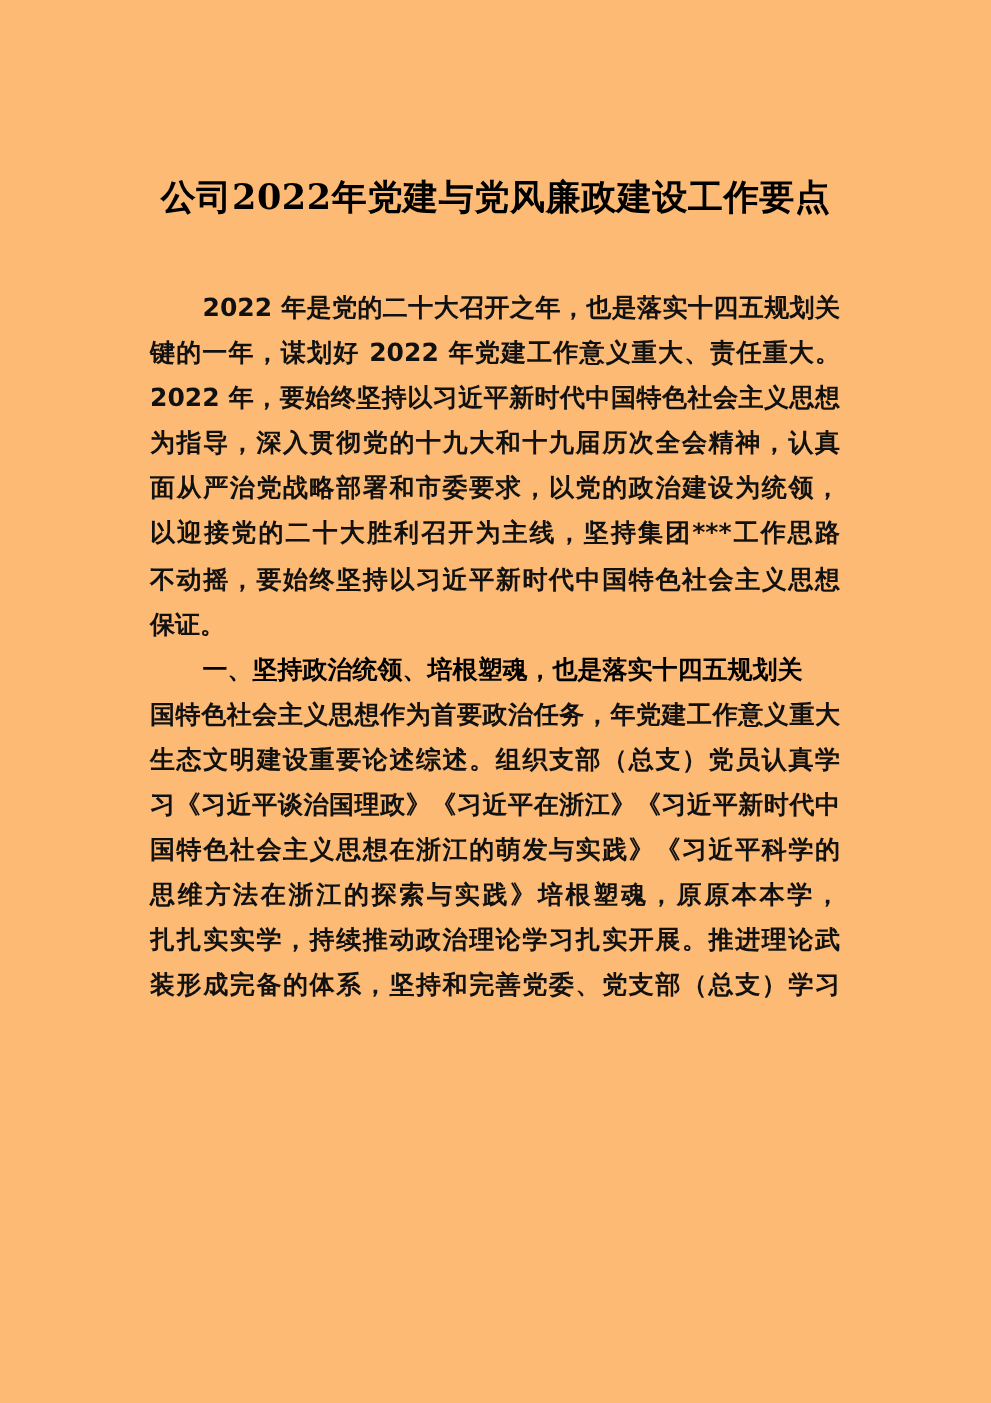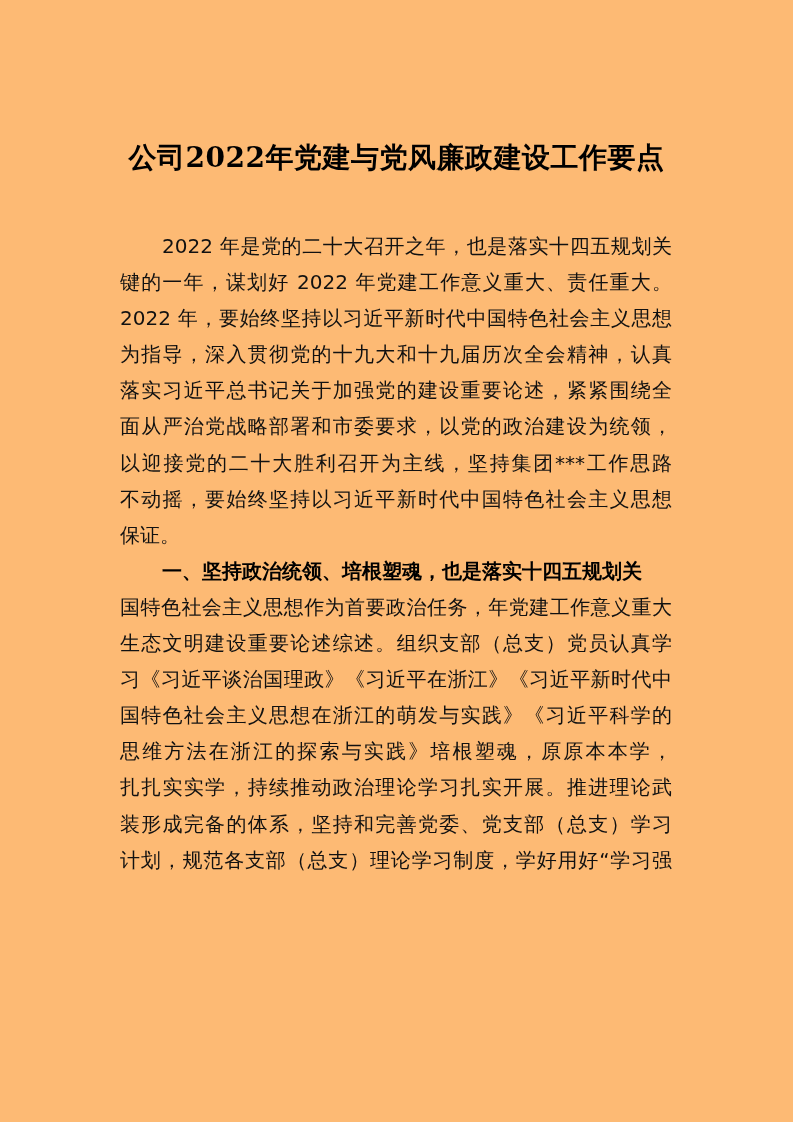--- a/index.html
+++ b/index.html
@@ -17,50 +17,48 @@
     letter-spacing: 0.5px;
   }
   .body {
     position: absolute; left: 120px; top: 228px; width: 552px;
   }
   .line {
     display: block; height: 36.1px; line-height: 36.1px;
     font-size: 20px; white-space: nowrap;
     text-align: justify; text-align-last: justify;
     font-family: "DejaVu Sans", "Liberation Sans", sans-serif;
-    font-weight: 400; color: #111;
+    font-weight: 700; color: #111;
   }
   .line.indent { padding-left: 42px; }
   .line.last { text-align-last: left; }
   .line.heading {
     font-weight: bold; text-align-last: left; padding-left: 42px;
     color: #000;
   }
 </style>
 </head>
 <body>
 
 <div class="page">
   <div class="title">公司2022年党建与党风廉政建设工作要点</div>
 
   <div class="body">
     <span class="line indent">2022 年是党的二十大召开之年，也是落实十四五规划关</span>
     <span class="line">键的一年，谋划好 2022 年党建工作意义重大、责任重大。</span>
     <span class="line">2022 年，要始终坚持以习近平新时代中国特色社会主义思想</span>
     <span class="line">为指导，深入贯彻党的十九大和十九届历次全会精神，认真</span>
-    <span class="line">落实习近平总书记关于加强党的建设重要论述，紧紧围绕全</span>
     <span class="line">面从严治党战略部署和市委要求，以党的政治建设为统领，</span>
     <span class="line">以迎接党的二十大胜利召开为主线，坚持集团***工作思路</span>
     <span class="line">不动摇，要始终坚持以习近平新时代中国特色社会主义思想</span>
     <span class="line last">保证。</span>
 
     <span class="line heading">一、坚持政治统领、培根塑魂，也是落实十四五规划关</span>
 
     <span class="line">国特色社会主义思想作为首要政治任务，年党建工作意义重大</span>
     <span class="line">生态文明建设重要论述综述。组织支部（总支）党员认真学</span>
     <span class="line">习《习近平谈治国理政》《习近平在浙江》《习近平新时代中</span>
     <span class="line">国特色社会主义思想在浙江的萌发与实践》《习近平科学的</span>
     <span class="line">思维方法在浙江的探索与实践》培根塑魂，原原本本学，</span>
     <span class="line">扎扎实实学，持续推动政治理论学习扎实开展。推进理论武</span>
     <span class="line">装形成完备的体系，坚持和完善党委、党支部（总支）学习</span>
-    <span class="line">计划，规范各支部（总支）理论学习制度，学好用好“学习强</span>
   </div>
 </div>
 
 </body></html>

